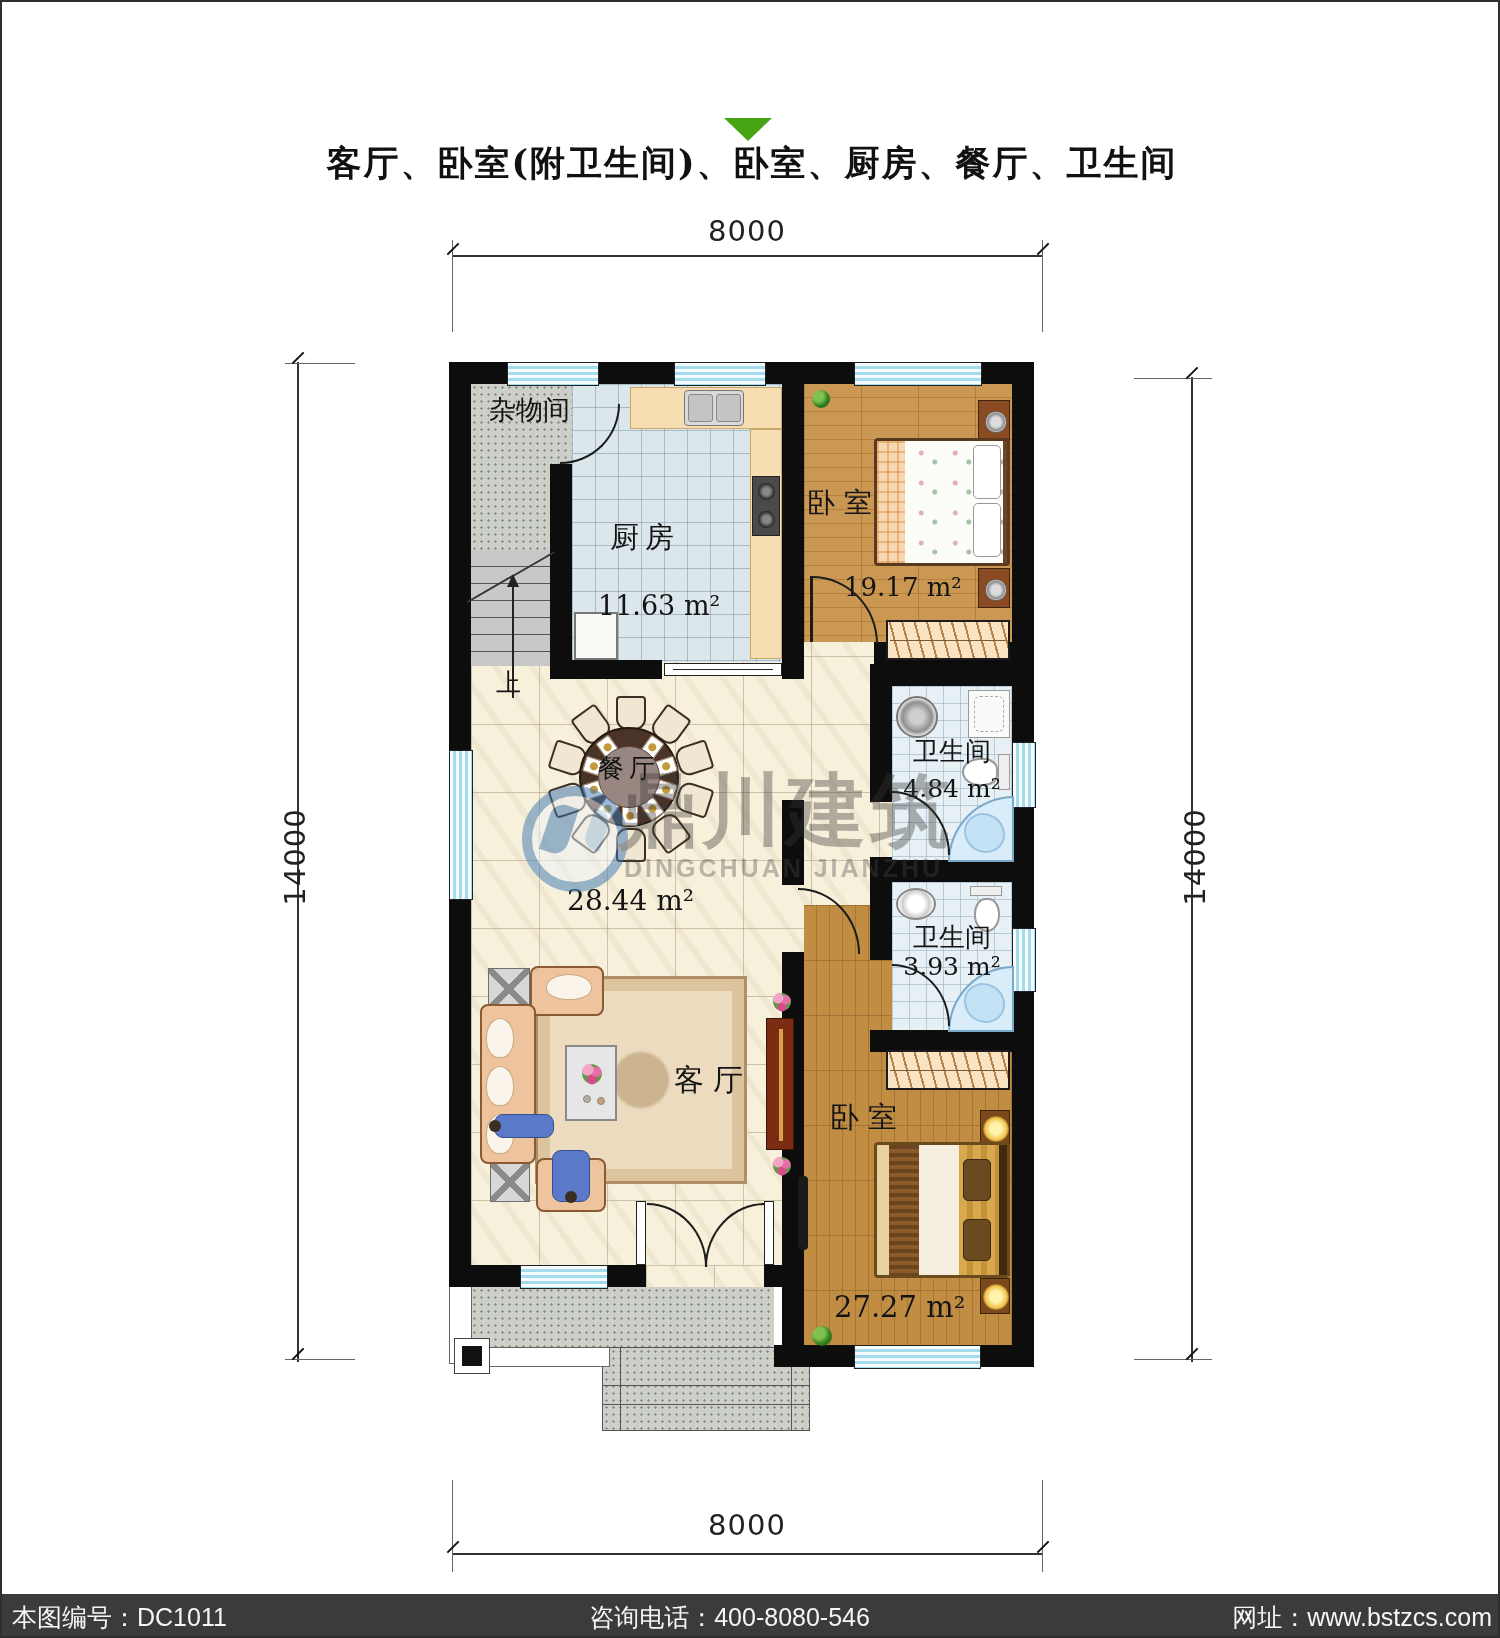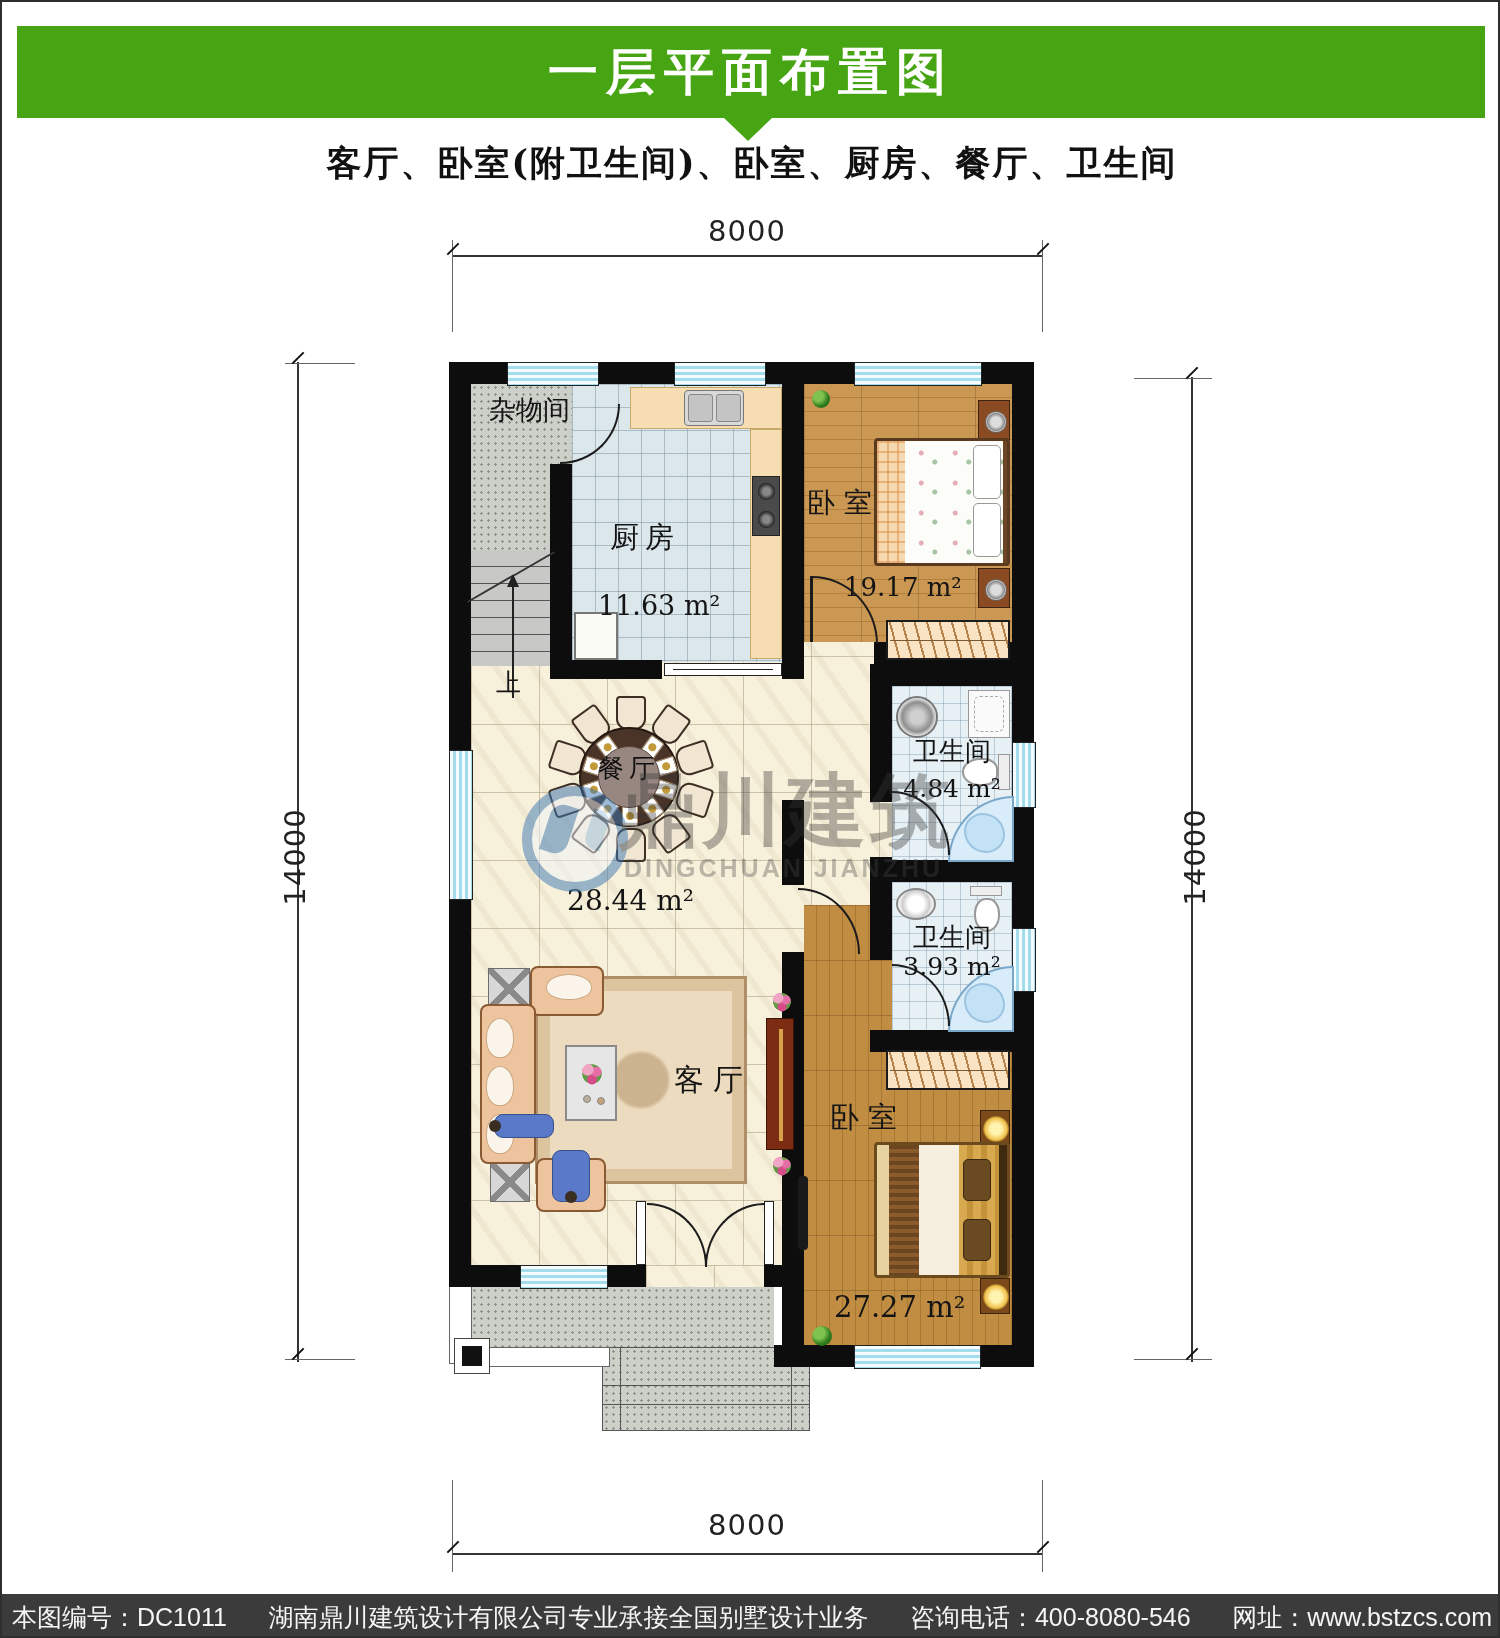--- a/index.html
+++ b/index.html
@@ -94,23 +94,20 @@
   .footer{left:0;top:1592px;width:1500px;height:46px;background:#3b3b3b;color:#f5f5f5;
           font-family:"Liberation Sans","DejaVu Sans",sans-serif;font-size:25px;
           display:flex;justify-content:space-between;align-items:center;padding:0 10px;}
   .footer span{white-space:nowrap;}
 </style>
 </head>
 <body>
 
 <div id="page">
 
-  <div class="s banner">
-    <div class="s banner-title">一层平面布置图</div>
-  </div>
   <div class="s pointer"></div>
   <div class="s subtitle">客厅、卧室(附卫生间)、卧室、厨房、餐厅、卫生间</div>
 
   <div class="dl" style="left:450px;top:253px;width:590px;height:2px;"></div>
   <div class="ext" style="left:450px;top:238px;width:1px;height:92px;"></div>
   <div class="ext" style="left:1040px;top:238px;width:1px;height:92px;"></div>
   <div class="tick" style="left:443px;top:246px;"></div>
   <div class="tick" style="left:1033px;top:246px;"></div>
   <div class="dimtxt" style="left:695px;top:212px;width:100px;text-align:center;">8000</div>
 
@@ -352,18 +349,17 @@
     <div class="wm-logo">
         <i></i>
         <b></b>
       </div>
     <div class="wm-cn">鼎川建筑</div>
     <div class="wm-en">DINGCHUAN JIANZHU</div>
   </div>
 
   <div class="s footer">
     <span>本图编号：DC1011</span>
-    <span>湖南鼎川建筑设计有限公司专业承接全国别墅设计业务</span>
     <span>咨询电话：400-8080-546</span>
     <span>网址：www.bstzcs.com</span>
   </div>
 
 </div>
 
 </body></html>

